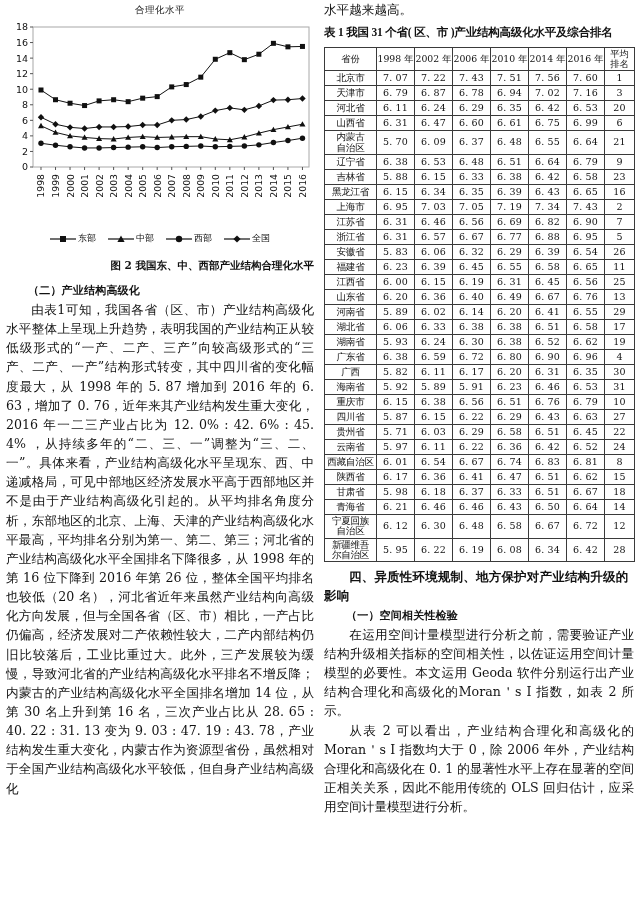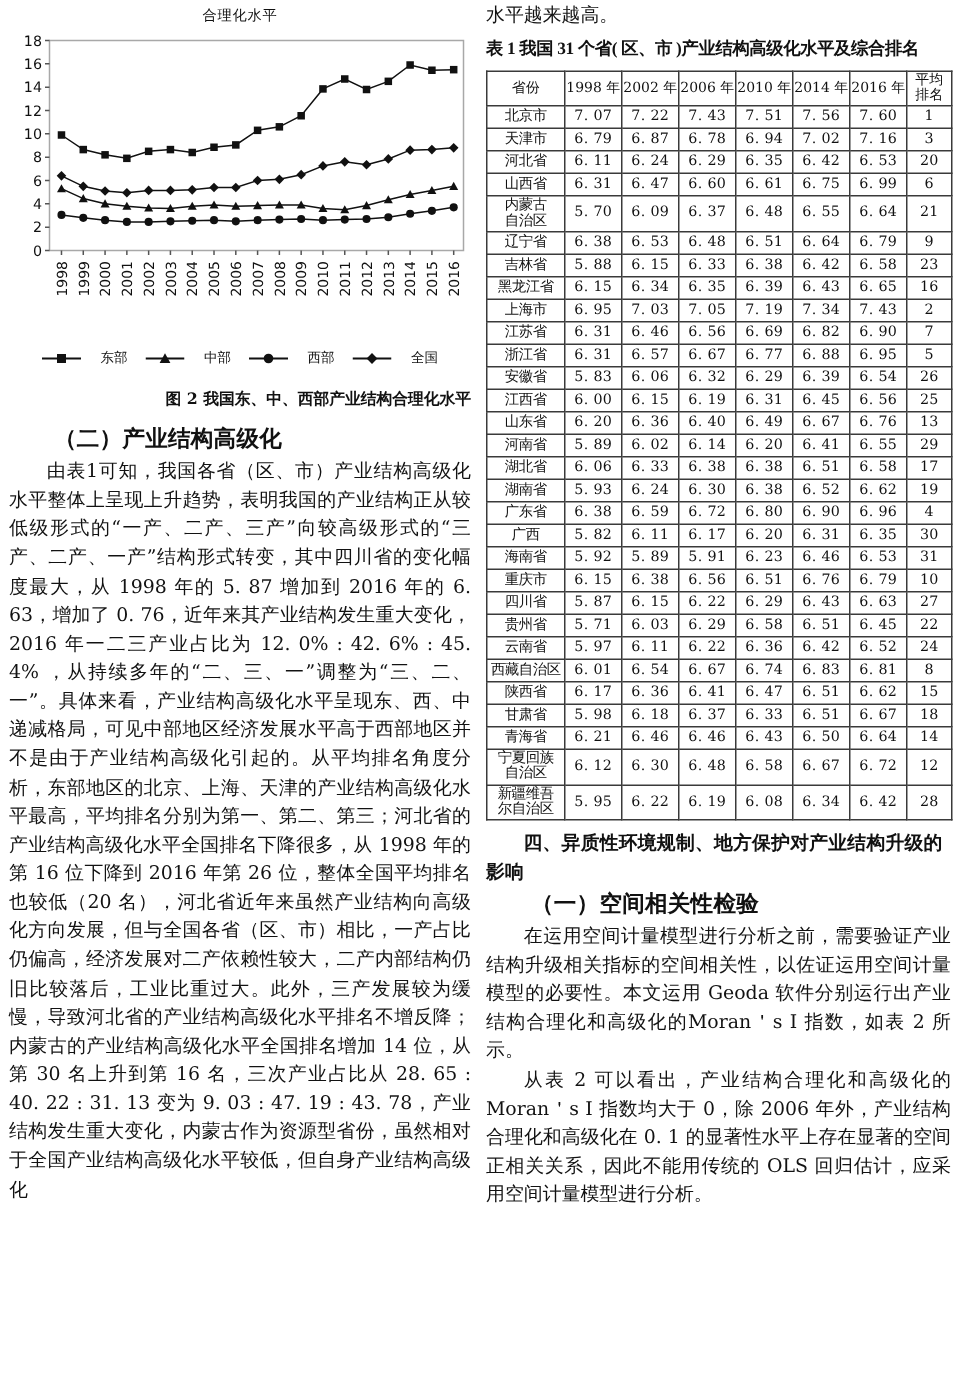--- a/index.html
+++ b/index.html
@@ -22,30 +22,30 @@
     text-align: center; font-size: 9.5px; letter-spacing: .5px;
     font-family: "DejaVu Sans", "Liberation Sans", sans-serif;
     margin-bottom: 4px; color:#111;
   }
   .chart-area { position: relative; width: 306px; height: 208px; margin: 0 auto; }
   .chart-svg { display:block; }
   .legend {
     display: flex; justify-content: center; align-items: center;
     gap: 12px; margin-top: 3px; font-size: 9px; color:#111;
   }
-  .legend-item { display: flex; align-items: center; gap: 13px; white-space: nowrap;}
+  .legend-item { display: flex; align-items: center; gap: 2px; white-space: nowrap;}
   .legend-item svg { display:block; }
   .fig-caption {
     text-align: right; font-size: 10.5px; margin-top: 14px; margin-bottom: 10px;
     font-family: "DejaVu Serif", "Liberation Serif", serif; font-weight: 700; color:#111;
   }
 
   
   .h-sub {
-    font-size: 15px; font-weight: 700; text-indent: 2em;
+    font-size: 11px; font-weight: 700; text-indent: 2em;
     font-family: Liberation Serif, serif;
     margin: 2px 0 2px 0; color:#111; letter-spacing:.2px;
   }
   .h-sec {
     font-size: 12.5px; font-weight: 700; text-indent: 2em;
     font-family: "DejaVu Sans", "Liberation Sans", sans-serif;
     margin: 6px 0 2px 0; color:#111; letter-spacing:.2px; line-height: 1.5;
   }
   p.body {
     font-family: "DejaVu Serif", "Liberation Serif", serif;
@@ -414,20 +414,30 @@
             <td class="prov">安徽省</td>
             <td class="num">5. 83</td>
             <td class="num">6. 06</td>
             <td class="num">6. 32</td>
             <td class="num">6. 29</td>
             <td class="num">6. 39</td>
             <td class="num">6. 54</td>
             <td class="num">26</td>
           </tr>
           <tr>
+            <td class="prov">福建省</td>
+            <td class="num">6. 23</td>
+            <td class="num">6. 39</td>
+            <td class="num">6. 45</td>
+            <td class="num">6. 55</td>
+            <td class="num">6. 58</td>
+            <td class="num">6. 65</td>
+            <td class="num">11</td>
+          </tr>
+          <tr>
             <td class="prov">江西省</td>
             <td class="num">6. 00</td>
             <td class="num">6. 15</td>
             <td class="num">6. 19</td>
             <td class="num">6. 31</td>
             <td class="num">6. 45</td>
             <td class="num">6. 56</td>
             <td class="num">25</td>
           </tr>
           <tr>

